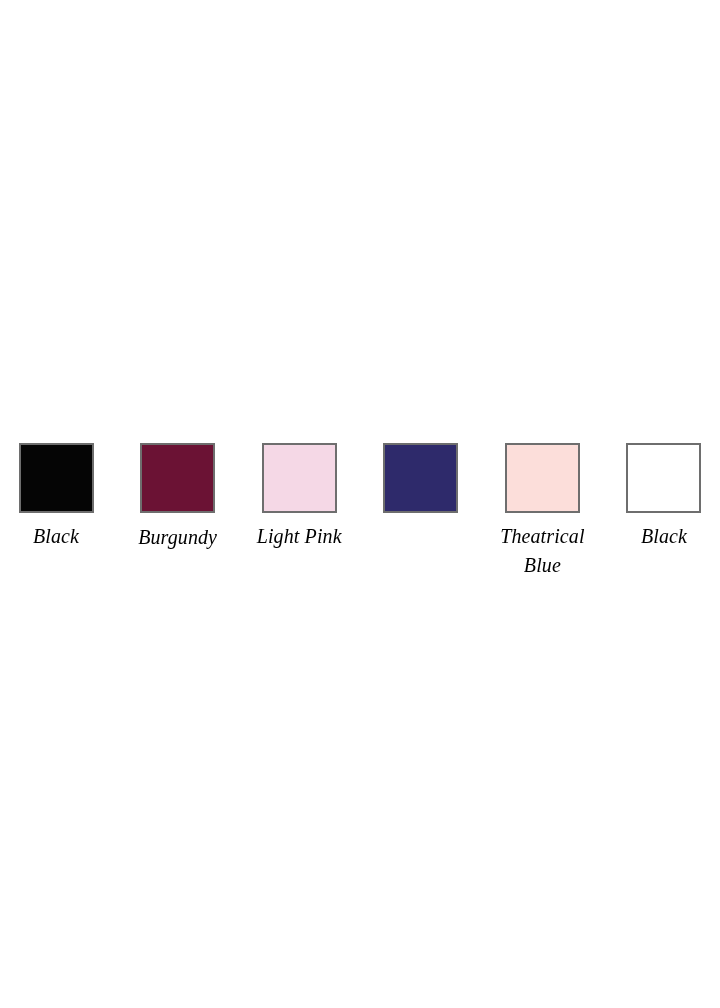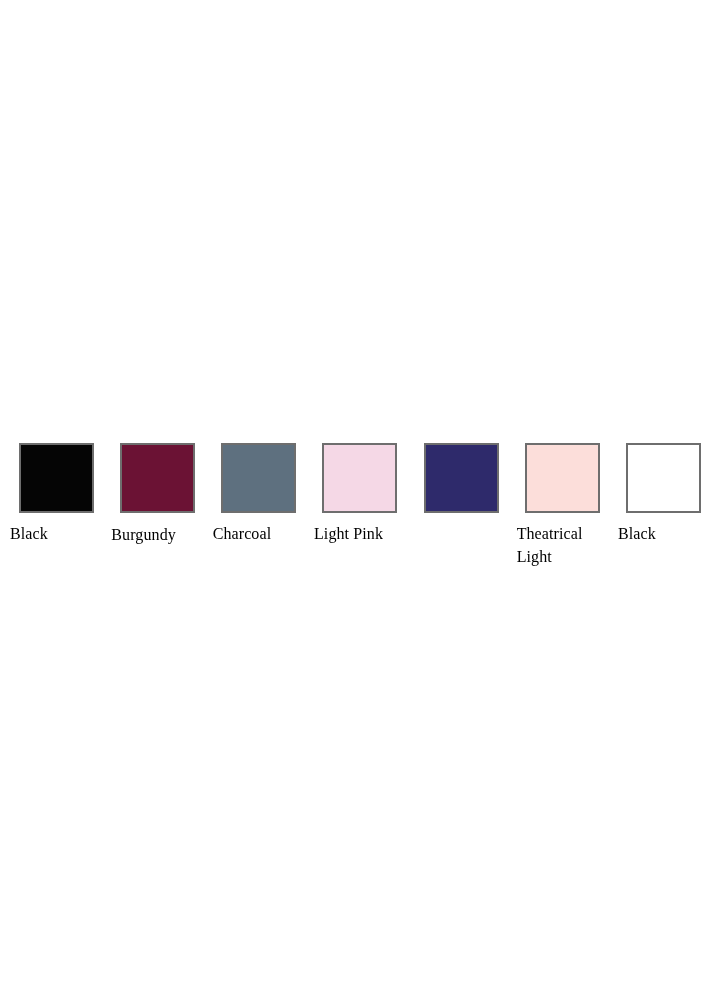--- a/index.html
+++ b/index.html
@@ -40,61 +40,58 @@
   .swatch-chip {
     width: 75px;
     height: 70px;
     box-sizing: border-box;
     border: 2px solid #6e6e6e;
     background: #ffffff;
   }
 
   .swatch-label {
     margin-top: 9px;
-    font-size: 16px;
+    font-size: 20px;
     line-height: 1.45;
     color: #000000;
-    text-align: left;
+    text-align: center;
     letter-spacing: 0.1px;
     white-space: normal;
     width: 92px;
+    font-style: italic;
   }
 </style>
 </head>
 <body style="background-color: rgb(255, 255, 255);">
 
 <div class="swatch-chart">
 
   <div class="swatch-cell">
     <div class="swatch-chip" style="background-color: rgb(5, 5, 5); border-color: rgb(110, 110, 110);"></div>
     <div class="swatch-label" style="color: rgb(0, 0, 0);">Black</div>
   </div>
 
   <div class="swatch-cell">
     <div class="swatch-chip" style="background-color: rgb(107, 18, 52); border-color: rgb(110, 110, 110);"></div>
     <div class="swatch-label" style="color: rgb(0, 0, 0); margin-top: 10px;">Burgundy</div>
   </div>
 
-  <div class="swatch-cell">
-    <div class="swatch-chip" style="background-color: rgb(94, 112, 127); border-color: rgb(110, 110, 110);"></div>
-    <div class="swatch-label" style="color: rgb(0, 0, 0);">Charcoal</div>
-  </div>
 
   <div class="swatch-cell">
     <div class="swatch-chip" style="background-color: rgb(245, 216, 230); border-color: rgb(110, 110, 110);"></div>
     <div class="swatch-label" style="color: rgb(0, 0, 0);">Light Pink</div>
   </div>
 
   <div class="swatch-cell">
     <div class="swatch-chip" style="background-color: rgb(46, 42, 107); border-color: rgb(110, 110, 110);"></div>
   </div>
 
   <div class="swatch-cell">
     <div class="swatch-chip" style="background-color: rgb(252, 222, 218); border-color: rgb(110, 110, 110);"></div>
-    <div class="swatch-label" style="color: rgb(0, 0, 0);">Theatrical Light</div>
+    <div class="swatch-label" style="color: rgb(0, 0, 0);">Theatrical Blue</div>
   </div>
 
   <div class="swatch-cell">
     <div class="swatch-chip" style="background-color: rgb(255, 255, 255); border-color: rgb(110, 110, 110);"></div>
     <div class="swatch-label" style="color: rgb(0, 0, 0);">Black</div>
   </div>
 
 </div>
 
 </body></html>

